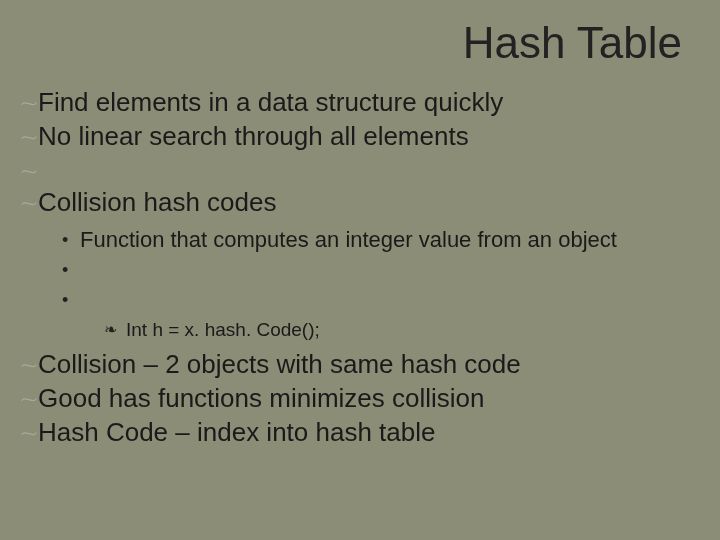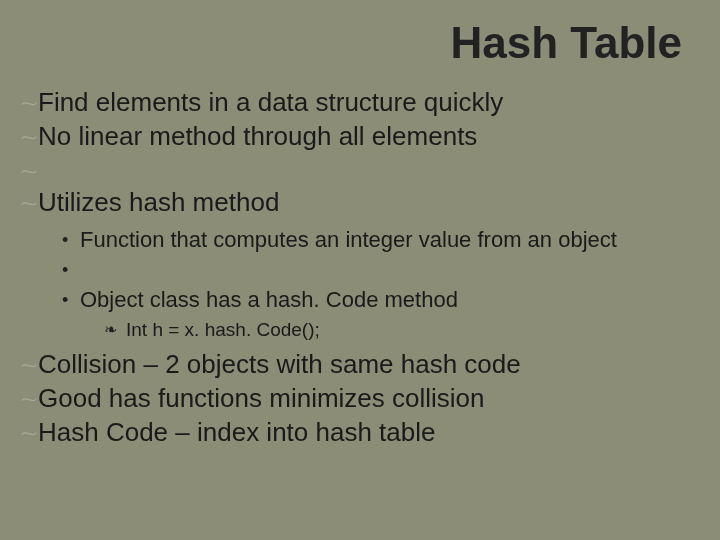--- a/index.html
+++ b/index.html
@@ -13,21 +13,21 @@
     background: #8b8d76;
     color: #1a1a1a;
     font-family: "Segoe UI", Arial, sans-serif;
     position: relative;
   }
   .title {
     position: absolute;
     top: 18px;
     right: 38px;
     font-size: 44px;
-    font-weight: 700;
+    font-weight: 400;
     color: #222;
   }
   .content {
     position: absolute;
     top: 86px;
     left: 20px;
     right: 30px;
   }
   .bullet-l1 {
     display: flex;
@@ -93,42 +93,41 @@
 <div class="title">Hash Table</div>
 
 <div class="content">
 
   <div class="bullet-l1">
     <div class="mark">⁓</div>
     <div class="txt">Find elements in a data structure quickly</div>
   </div>
   <div class="bullet-l1">
     <div class="mark">⁓</div>
-    <div class="txt">No linear method through all elements</div>
+    <div class="txt">No linear search through all elements</div>
   </div>
   <div class="bullet-l1">
     <div class="mark">⁓</div>
   </div>
   <div class="bullet-l1">
     <div class="mark">⁓</div>
-    <div class="txt">Utilizes hash method</div>
+    <div class="txt">Collision hash codes</div>
   </div>
 
   <div class="gap"></div>
 
   <div class="bullet-l2">
     <div class="mark">•</div>
     <div class="txt">Function that computes an integer value from an object</div>
   </div>
   <div class="bullet-l2">
     <div class="mark">•</div>
   </div>
   <div class="bullet-l2">
     <div class="mark">•</div>
-    <div class="txt">Object class has a hash. Code method</div>
   </div>
 
   <div class="bullet-l3">
     <div class="mark">❧</div>
     <div class="txt">Int h = x. hash. Code();</div>
   </div>
 
   <div class="bullet-l1">
     <div class="mark">⁓</div>
     <div class="txt">Collision – 2 objects with same hash code</div>

